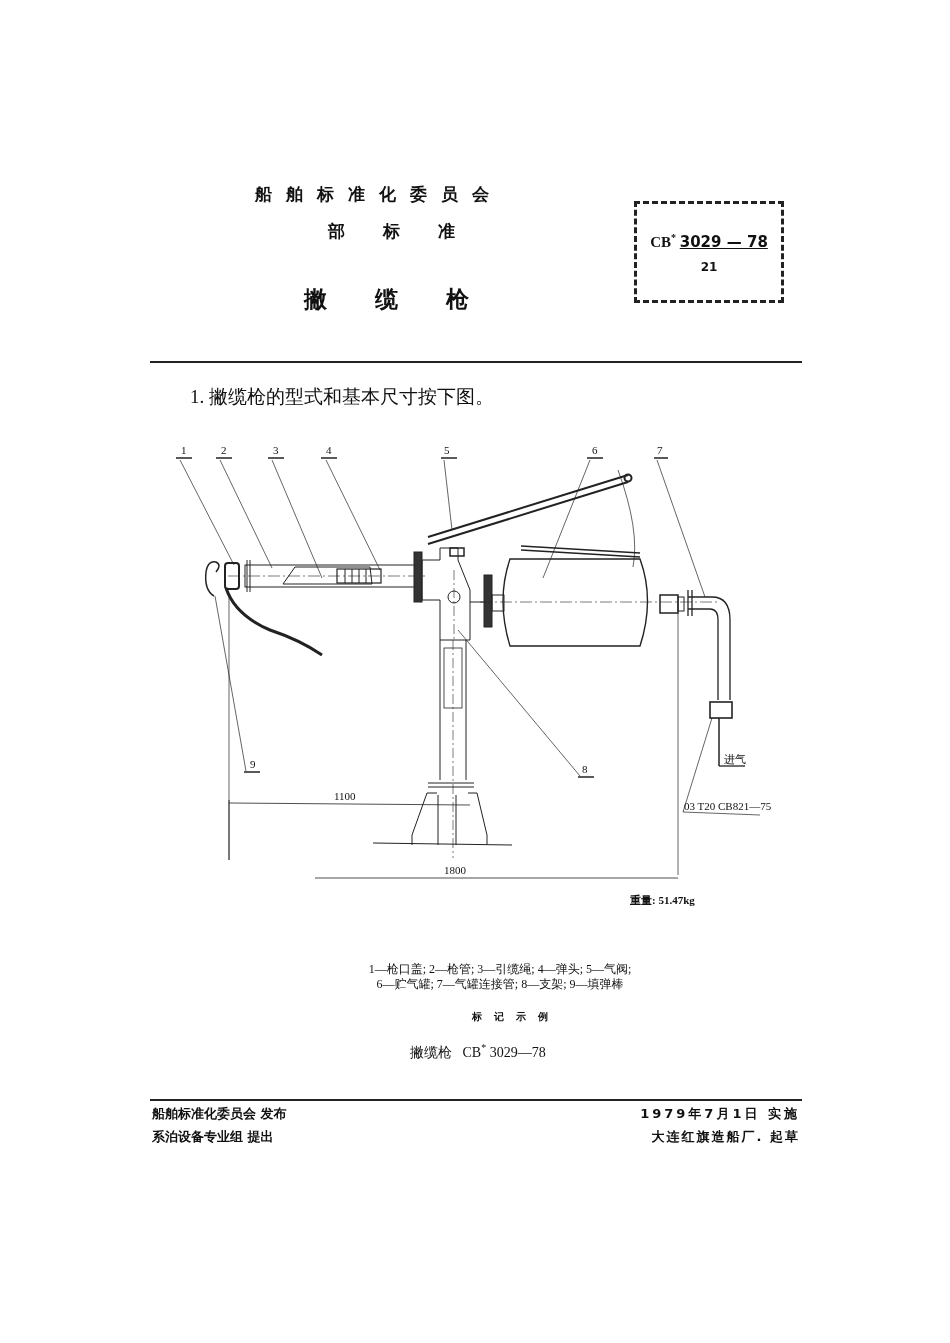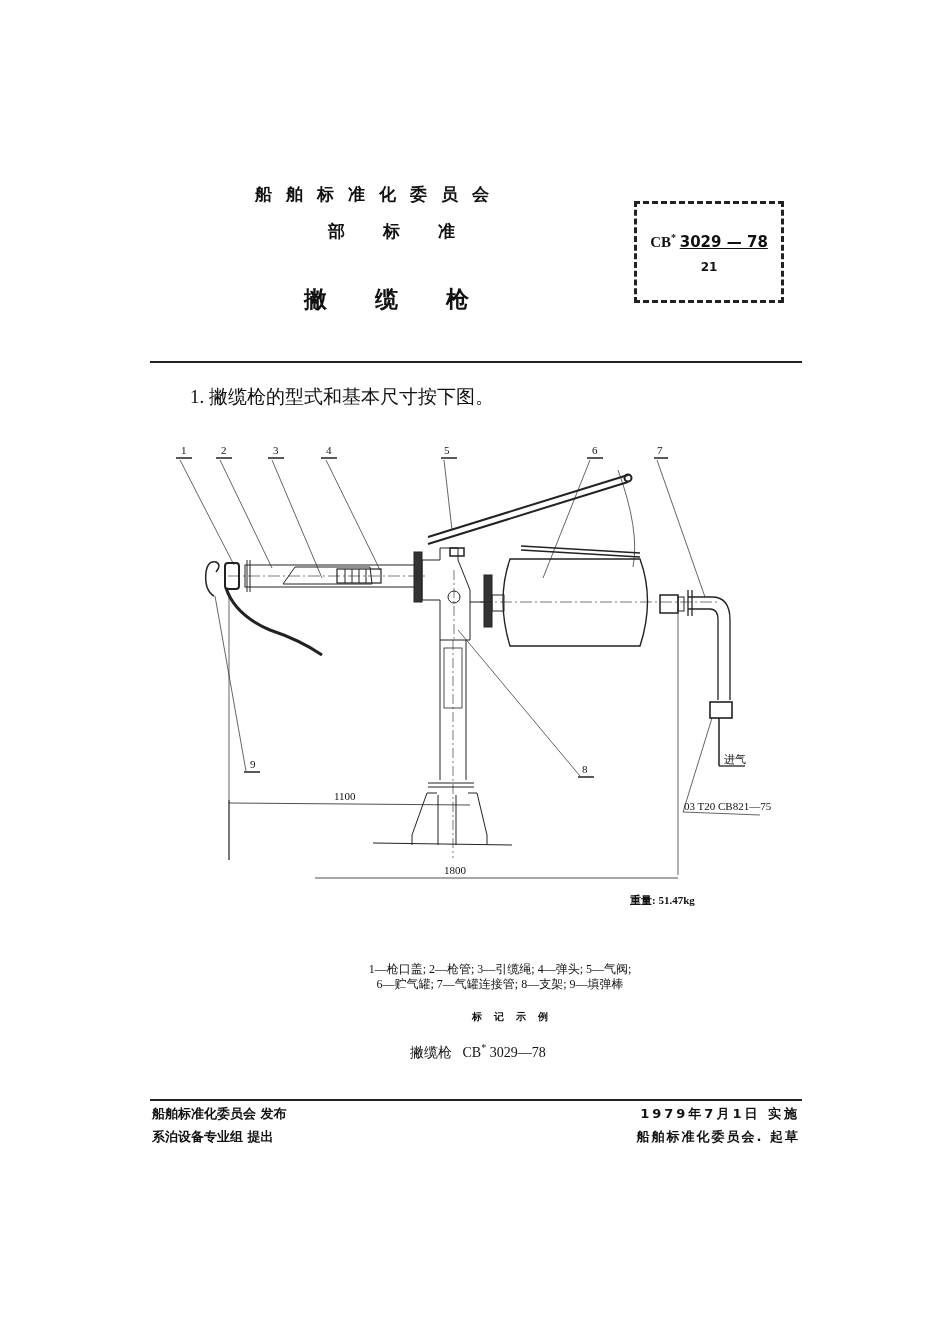--- a/index.html
+++ b/index.html
@@ -170,13 +170,13 @@
   <span style="font-family:'DejaVu Sans',sans-serif;">撇缆枪</span>&nbsp;&nbsp;
   <span>CB</span><sup style="font-size:10px;">*</sup>
   <span>3029—78</span>
 </div>
 
 <div class="abs rule" style="top:1099px;"></div>
 
 <div class="abs foot" style="left:152px;top:1105px;">船舶标准化委员会  发布</div>
 <div class="abs foot" style="left:152px;top:1128px;">系泊设备专业组  提出</div>
 <div class="abs foot" style="right:150px;top:1105px;letter-spacing:3px;">1979年7月1日  实施</div>
-<div class="abs foot" style="right:150px;top:1128px;letter-spacing:2px;">船舶标准化委员会. 起草</div>
+<div class="abs foot" style="right:150px;top:1128px;letter-spacing:2px;">大连红旗造船厂. 起草</div>
 
 </body></html>

